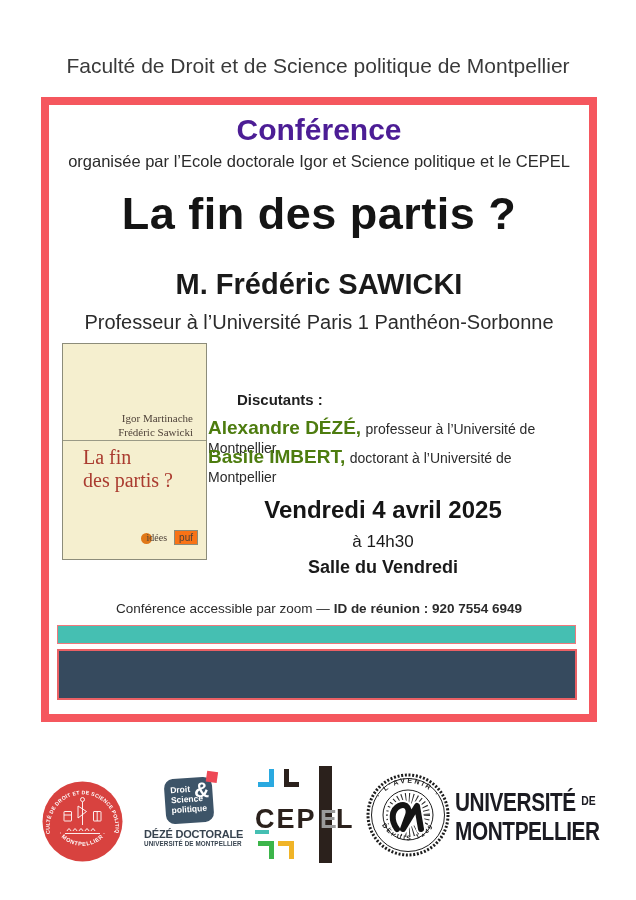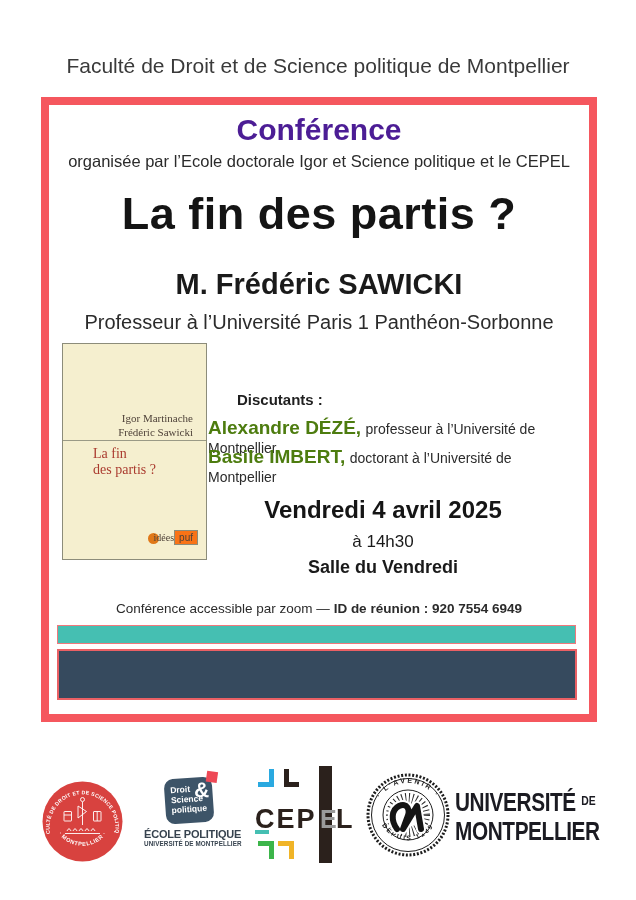--- a/index.html
+++ b/index.html
@@ -15,23 +15,23 @@
   .conf-label{left:0;top:8px;width:540px;text-align:center;font-size:30px;font-weight:bold;color:#4c1d95;}
   .organized{left:0;top:47px;width:540px;text-align:center;font-size:16.5px;color:#2b2b2b;}
   .main-title{left:0;top:83px;width:540px;text-align:center;font-size:45px;font-weight:bold;color:#141414;letter-spacing:.5px;}
   .speaker{left:0;top:163px;width:540px;text-align:center;font-size:29px;font-weight:bold;color:#1a1a1a;}
   .speaker-role{left:0;top:206px;width:540px;text-align:center;font-size:20px;color:#2b2b2b;}
   
   .book{left:13px;top:238px;width:143px;height:215px;background:#f5efcf;border:1px solid #8c8c7a;}
   .book-authors{position:absolute;right:13px;top:68px;text-align:right;
     font-family:"Liberation Serif",serif;font-size:11px;line-height:1.25;color:#4f4239;}
   .book-divider{position:absolute;left:0;top:96px;width:100%;height:0;border-top:1px solid #9a9a86;}
-  .book-title{position:absolute;left:30px;top:102px;font-family:"Liberation Serif",serif;
-    font-size:14px;line-height:1.15;color:#aa3b2f;}
-  .book-logos{position:absolute;right:8px;bottom:14px;display:flex;align-items:center;}
+  .book-title{position:absolute;left:20px;top:102px;font-family:"Liberation Serif",serif;
+    font-size:20px;line-height:1.15;color:#aa3b2f;}
+  .book-logos{position:absolute;right:8px;bottom:14px;display:flex;align-items:center;gap:7px;}
   .idees{position:relative;font-family:"Liberation Serif",serif;font-size:10px;color:#4f4239;padding-left:6px;}
   .idees-dot{position:absolute;left:0;top:1px;width:11px;height:11px;border-radius:50%;background:#e07818;}
   .idees-label{position:relative;}
   .puf-box{border:1px solid #8c8c7a;font-family:Liberation Sans, sans-serif;font-size:10px;
     color:#4f4239;padding:1px 4px;background:#f97316;}
   
   .disc-heading{left:159px;top:286px;font-size:15px;font-weight:bold;color:#1f1f1f;margin-left:29px;}
   .disc-row1{left:159px;top:312px;width:375px;}
   .disc-row2{left:159px;top:341px;width:375px;}
   .disc-name{font-size:19px;font-weight:bold;color:#4d7c0f;}
@@ -142,21 +142,21 @@
 </svg>
 
 <div class="abs ed-logo">
   <div class="ed-bubble">
     <span class="w" style="top:7px">Droit</span>
     <span class="w" style="top:17px">Science</span>
     <span class="w" style="top:27px">politique</span>
     <span class="ed-amp">&amp;</span>
     <span class="ed-square"></span>
   </div>
-  <div class="ed-title">ÉCOLE POLITIQUE</div>
+  <div class="ed-title">DÉZÉ DOCTORALE</div>
   <div class="ed-sub">UNIVERSITÉ DE MONTPELLIER</div>
 </div>
 
 <svg class="abs cepel-logo" width="100" height="97" viewBox="0 0 100 97">
   <g>
     <rect x="16" y="3" width="5" height="18" fill="#2aa9e0"></rect>
     <rect x="5" y="16" width="16" height="5" fill="#2aa9e0"></rect>
     <rect x="31" y="3" width="5" height="18" fill="#2b211c"></rect>
     <rect x="31" y="16" width="15" height="5" fill="#2b211c"></rect>
     <rect x="16" y="75" width="5" height="18" fill="#3cb54a"></rect>

